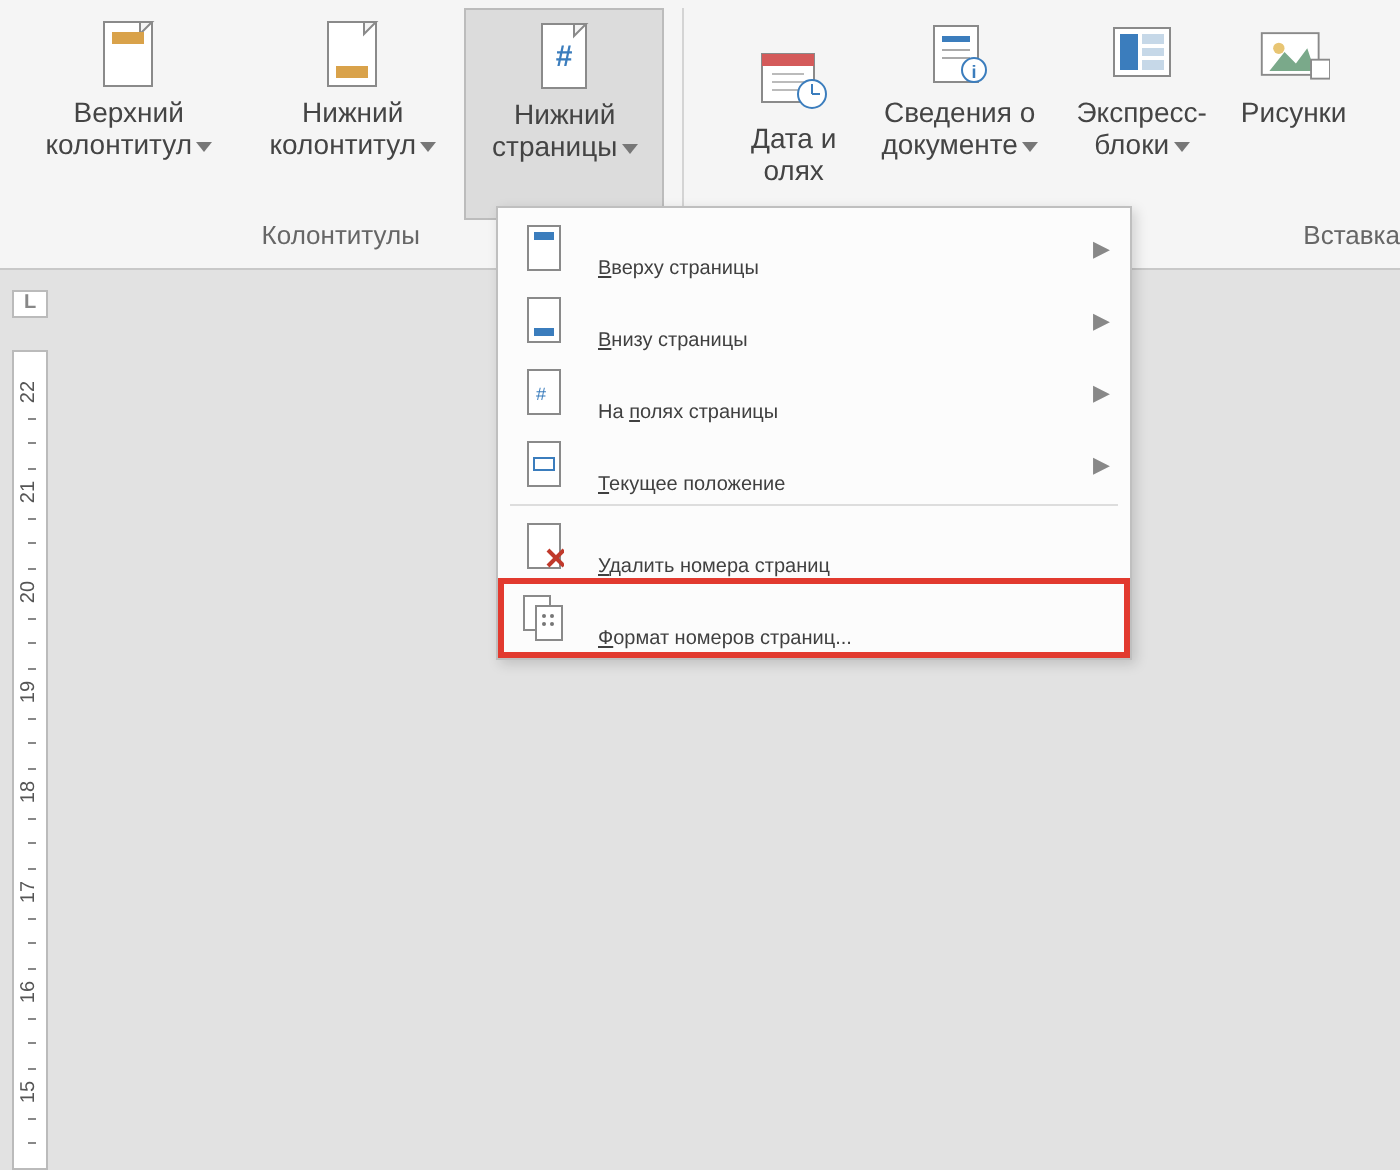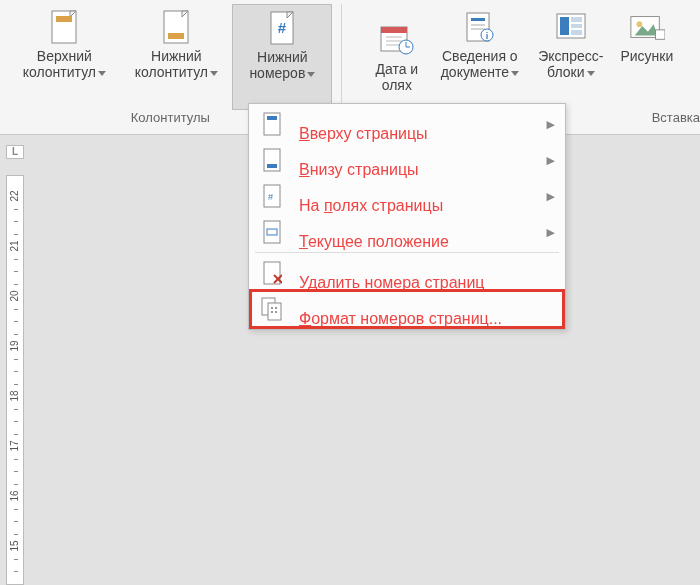--- a/index.html
+++ b/index.html
@@ -153,22 +153,22 @@
   .menu-item .mi-icon {
     width: 26px;
     height: 26px;
     display: flex;
     align-items: center;
     justify-content: center;
     margin-right: 14px;
   }
   .menu-item .mi-label {
     flex: 1;
-    font-size: 16px;
-    color: #ef4444;
+    font-size: 10px;
+    color: #404040;
     margin-top: 20px;
   }
   .menu-item .mi-arrow {
     color: #888;
     font-size: 11px;
   }
   .menu-sep {
     height: 1px;
     background: #ddd;
     margin: 2px 4px;
@@ -222,21 +222,21 @@
       <div class="big-btn active" style="min-width:100px;">
         <span class="icon-slot">
           <svg width="30" height="36" viewBox="0 0 30 36">
             <rect x="4" y="2" width="22" height="32" fill="#fff" stroke="#8a8a8a"></rect>
             <path d="M20 2 h6 l-6 6 z" fill="#f5f5f5" stroke="#8a8a8a"></path>
             <text x="15" y="23" font-size="15" fill="#3b7dbd" text-anchor="middle" font-weight="bold">#</text>
           </svg>
         </span>
         <span class="label">
           <span>Нижний</span><br>
-          <span>номеров</span><span class="caret"><svg width="8" height="5">
+          <span>страницы</span><span class="caret"><svg width="8" height="5">
                 <path d="M0 0 L8 0 L4 5 Z" fill="#777"></path>
               </svg></span>
         </span>
       </div>
     </div>
     <div class="group-label">Колонтитулы</div>
   </div>
 
   <div class="group-sep"></div>
 

